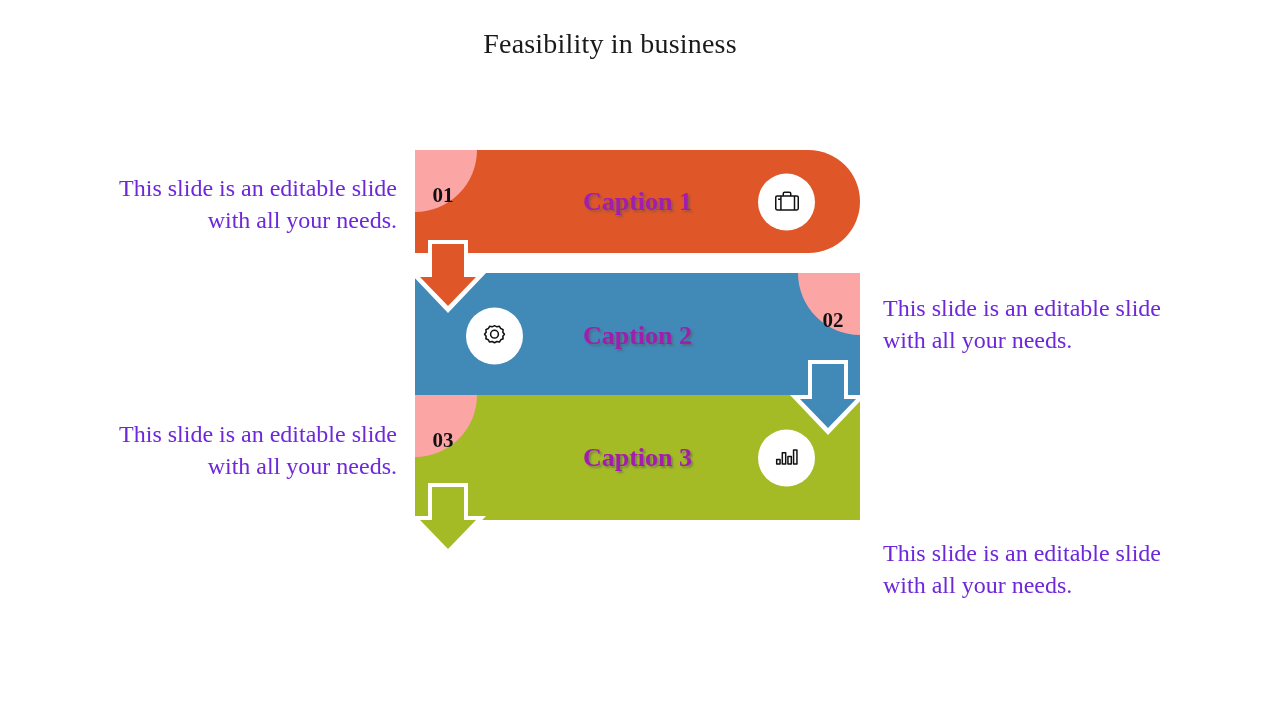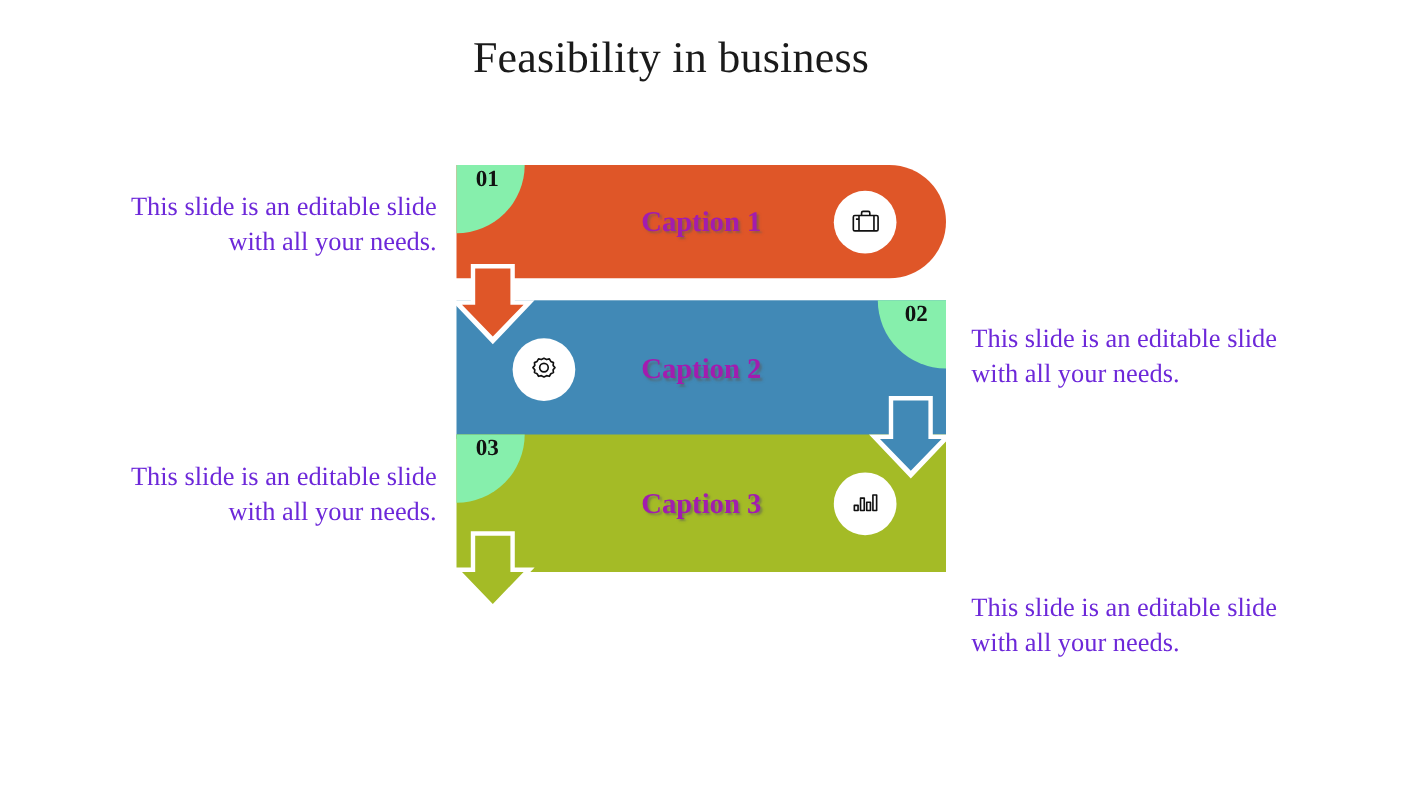--- a/index.html
+++ b/index.html
@@ -11,40 +11,40 @@
     position:relative;
   }
   .slide{position:absolute;inset:0;}
 
   
   .title{
     position:absolute;
     top:28px;left:0;width:1220px;
     text-align:center;
     font-family:"Liberation Serif", serif;
-    font-size:40px;
+    font-size:28px;
     font-weight:400;
     color:#1a1a1a;
     letter-spacing:0.2px;
   }
 
   
   .diagram{position:absolute;left:0;top:0;width:1280px;height:720px;}
 
   .row{position:absolute;left:415px;width:445px;}
   .bar{
     position:absolute;left:0;top:0;width:100%;height:100%;
   }
 
   
   .badge{
     position:absolute;
     width:62px;height:62px;
-    background:#86efac;
-    display:flex;align-items:flex-start;justify-content:center;
+    background:#fca5a5;
+    display:flex;align-items:flex-end;justify-content:center;
     font-family:"Liberation Serif", serif;
     font-weight:bold;
     font-size:21px;
     color:#111;
   }
   .badge.left{left:0;top:0;border-bottom-right-radius:62px;}
   .badge.right{right:0;top:0;border-bottom-left-radius:62px;}
   .badge .num{position:relative;}
   .badge.left .num{margin-right:6px;margin-bottom:4px;}
   .badge.right .num{margin-left:8px;margin-bottom:2px;}

